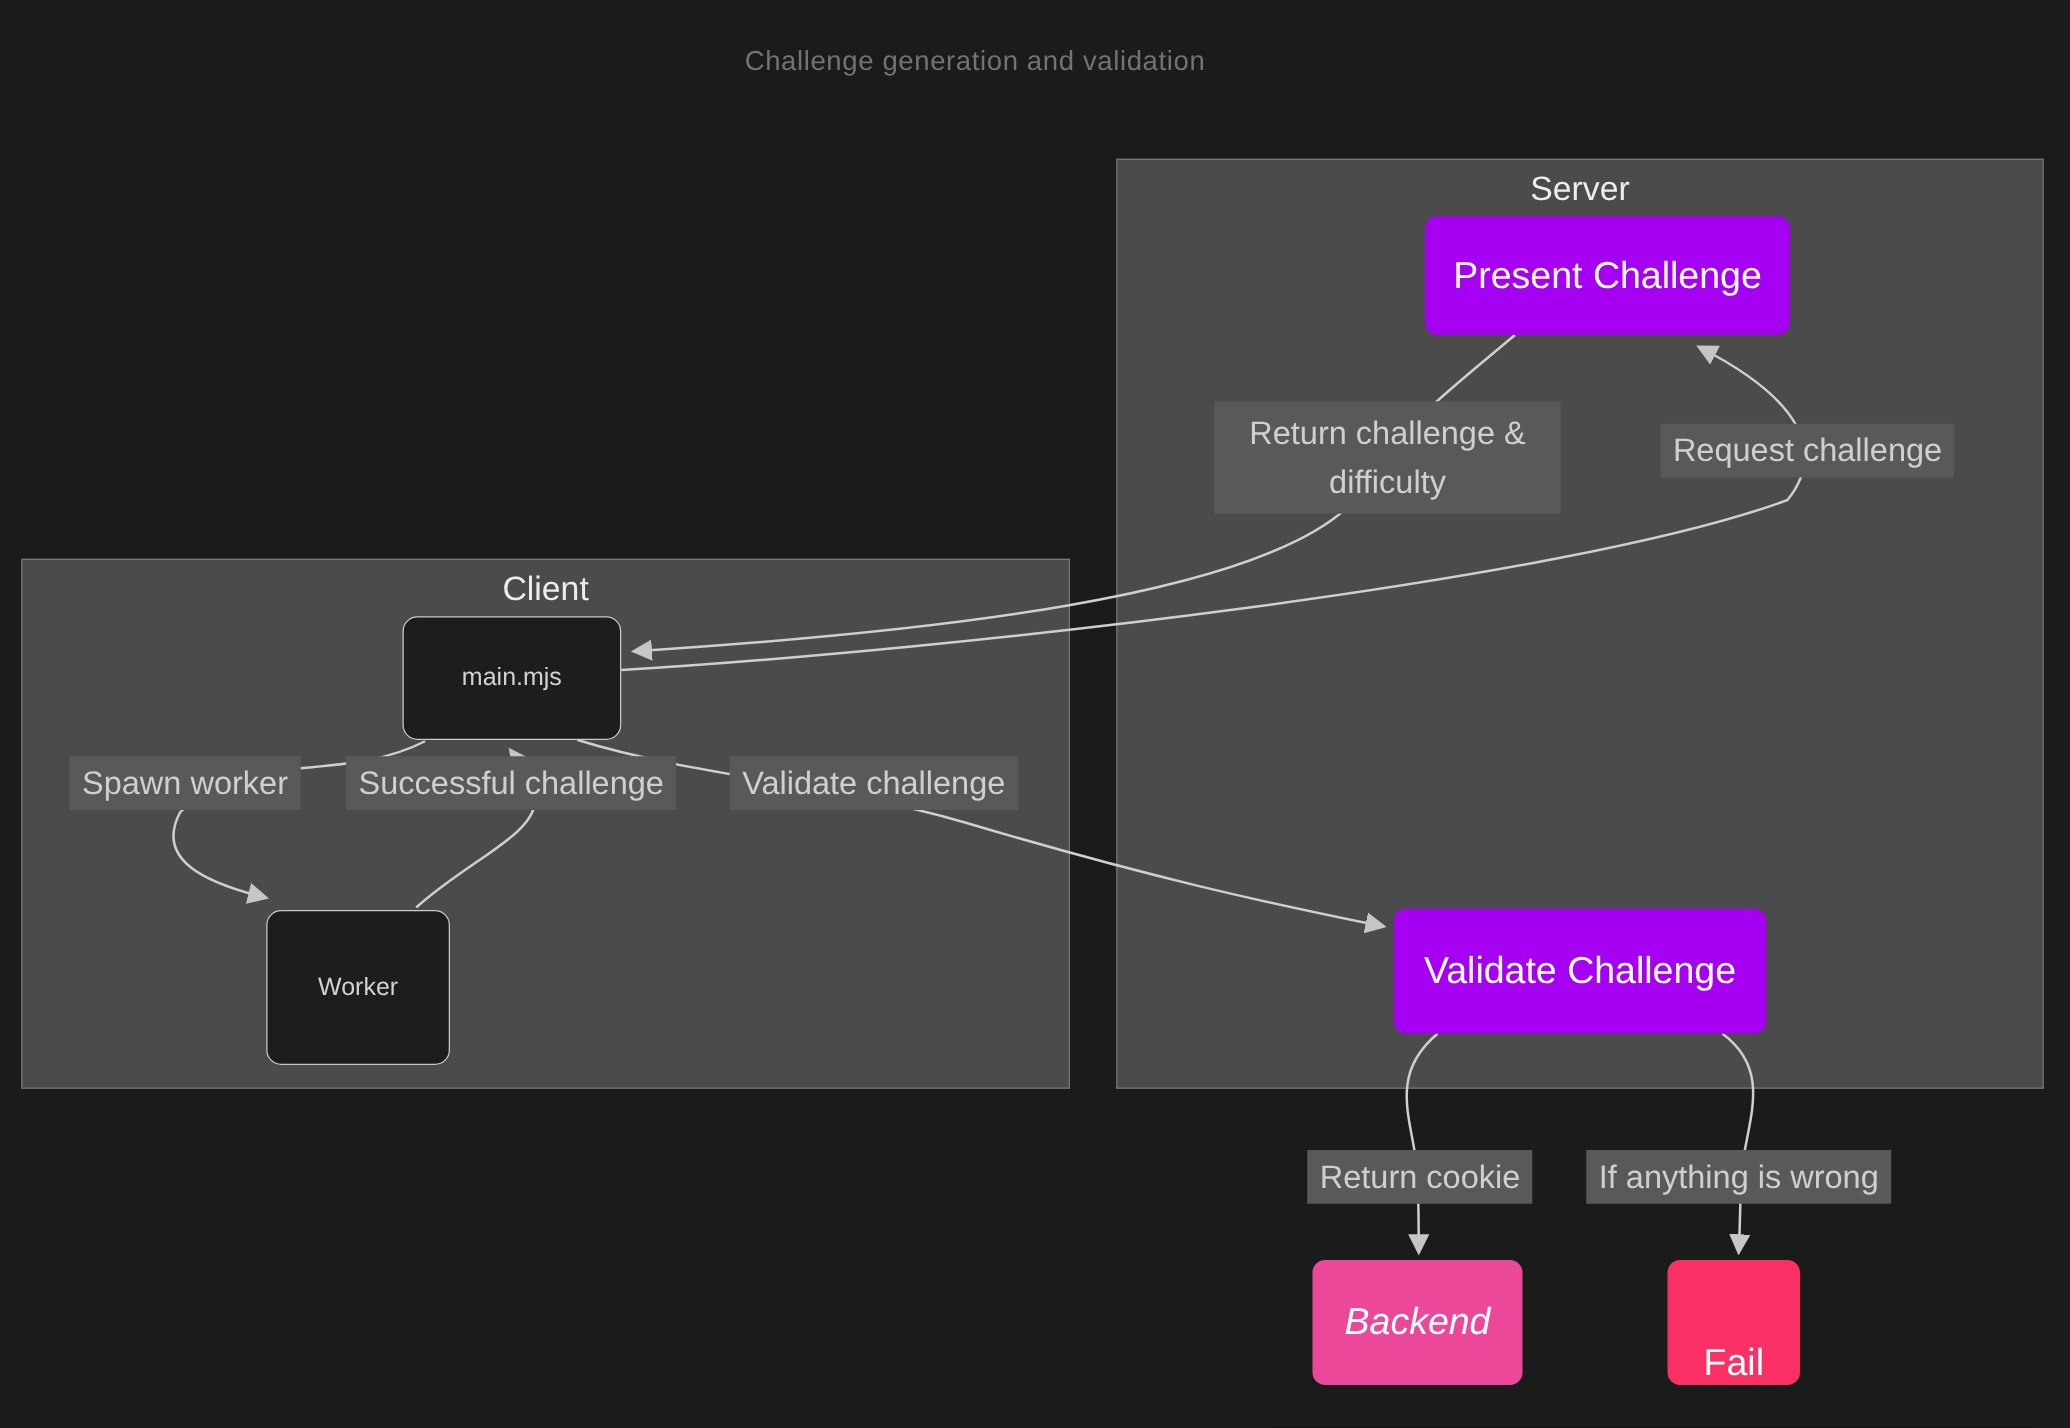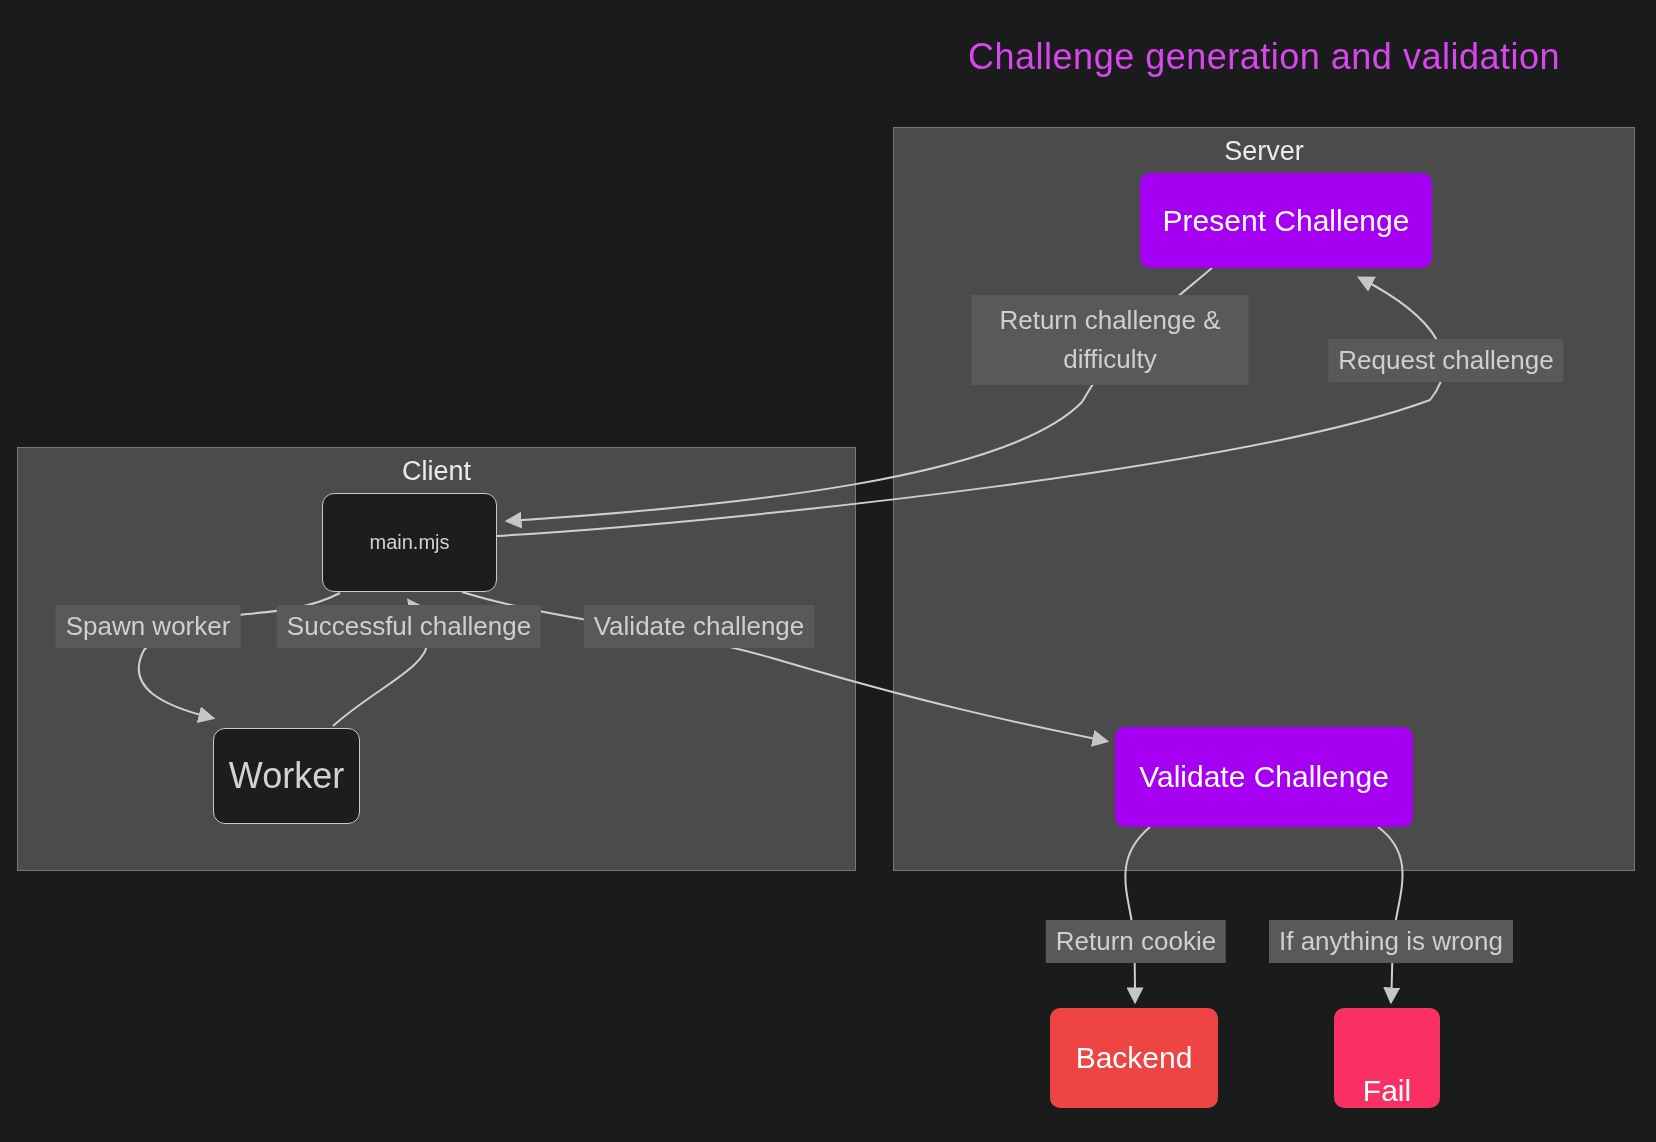--- a/index.html
+++ b/index.html
@@ -2,53 +2,53 @@
 <html><head>
 <meta charset="utf-8">
 <style>
   html,body{margin:0;padding:0;background:#111;}
   #canvas{
     position:relative;width:1656px;height:1142px;overflow:hidden;
     background:#1a1b1b;
     font-family:"Liberation Sans", sans-serif;
   }
   .title{
-    position:absolute;left:0;top:36px;width:1560px;text-align:right;
-    font-size:36px;color:#d946ef;letter-spacing:.5px;
+    position:absolute;left:0;top:36px;width:1560px;text-align:center;
+    font-size:22px;color:#737373;letter-spacing:.5px;
   }
   .subgraph{
     position:absolute;background:#4a4b4a;border:1px solid #747876;z-index:1;
   }
   .subgraph-label{
     position:absolute;width:100%;text-align:center;top:8px;
     font-size:27px;color:#ececec;
   }
   #client-box{left:17px;top:447px;width:837px;height:422px;}
   #server-box{left:893px;top:127px;width:740px;height:742px;}
   svg.edges{position:absolute;left:0;top:0;z-index:2;}
   .node{
     position:absolute;z-index:3;display:flex;align-items:center;justify-content:center;
     font-size:30px;text-align:center;box-sizing:border-box;
   }
   .node.purple{background:#a500f2;color:#ffffff;border-radius:10px;}
   .node.dark{background:#1c1d1e;color:#d2d2d2;border:1.5px solid #c9c9c9;border-radius:12px;}
-  .node.green{background:#ef4444;color:#ffffff;border-radius:10px;}
+  .node.green{background:#ec4899;color:#ffffff;border-radius:10px;font-style:italic;}
   .node.pink{background:#fa3064;color:#ffffff;border-radius:10px;}
   #present-challenge{left:1140px;top:173px;width:292px;height:95px;}
   #validate-challenge-node{left:1115px;top:727px;width:298px;height:100px;}
   #main-mjs{left:322px;top:493px;width:175px;height:99px;font-size:20px;}
-  #worker{left:213px;top:728px;width:147px;height:96px;font-size:36px;}
+  #worker{left:213px;top:728px;width:147px;height:124px;font-size:20px;}
   #backend{left:1050px;top:1008px;width:168px;height:100px;}
   #fail{left:1334px;top:1008px;width:106px;height:100px;align-items:flex-end;}
   .edge-label{
     position:absolute;z-index:3;transform:translateX(-50%);
     background:#595959;color:#cfcfcf;font-size:26px;line-height:39px;
     padding:2px 10px;text-align:center;white-space:nowrap;
   }
-  #lbl-return-challenge{left:1110px;top:295px;padding:6px 28px;}
+  #lbl-return-challenge{left:1110px;top:321px;padding:6px 28px;}
   #lbl-request-challenge{left:1446px;top:339px;}
   #lbl-spawn-worker{left:148px;top:605px;}
   #lbl-successful-challenge{left:409px;top:605px;}
   #lbl-validate-challenge{left:699px;top:605px;}
   #lbl-return-cookie{left:1136px;top:920px;}
   #lbl-if-wrong{left:1391px;top:920px;}
 </style>
 </head>
 <body>
 

